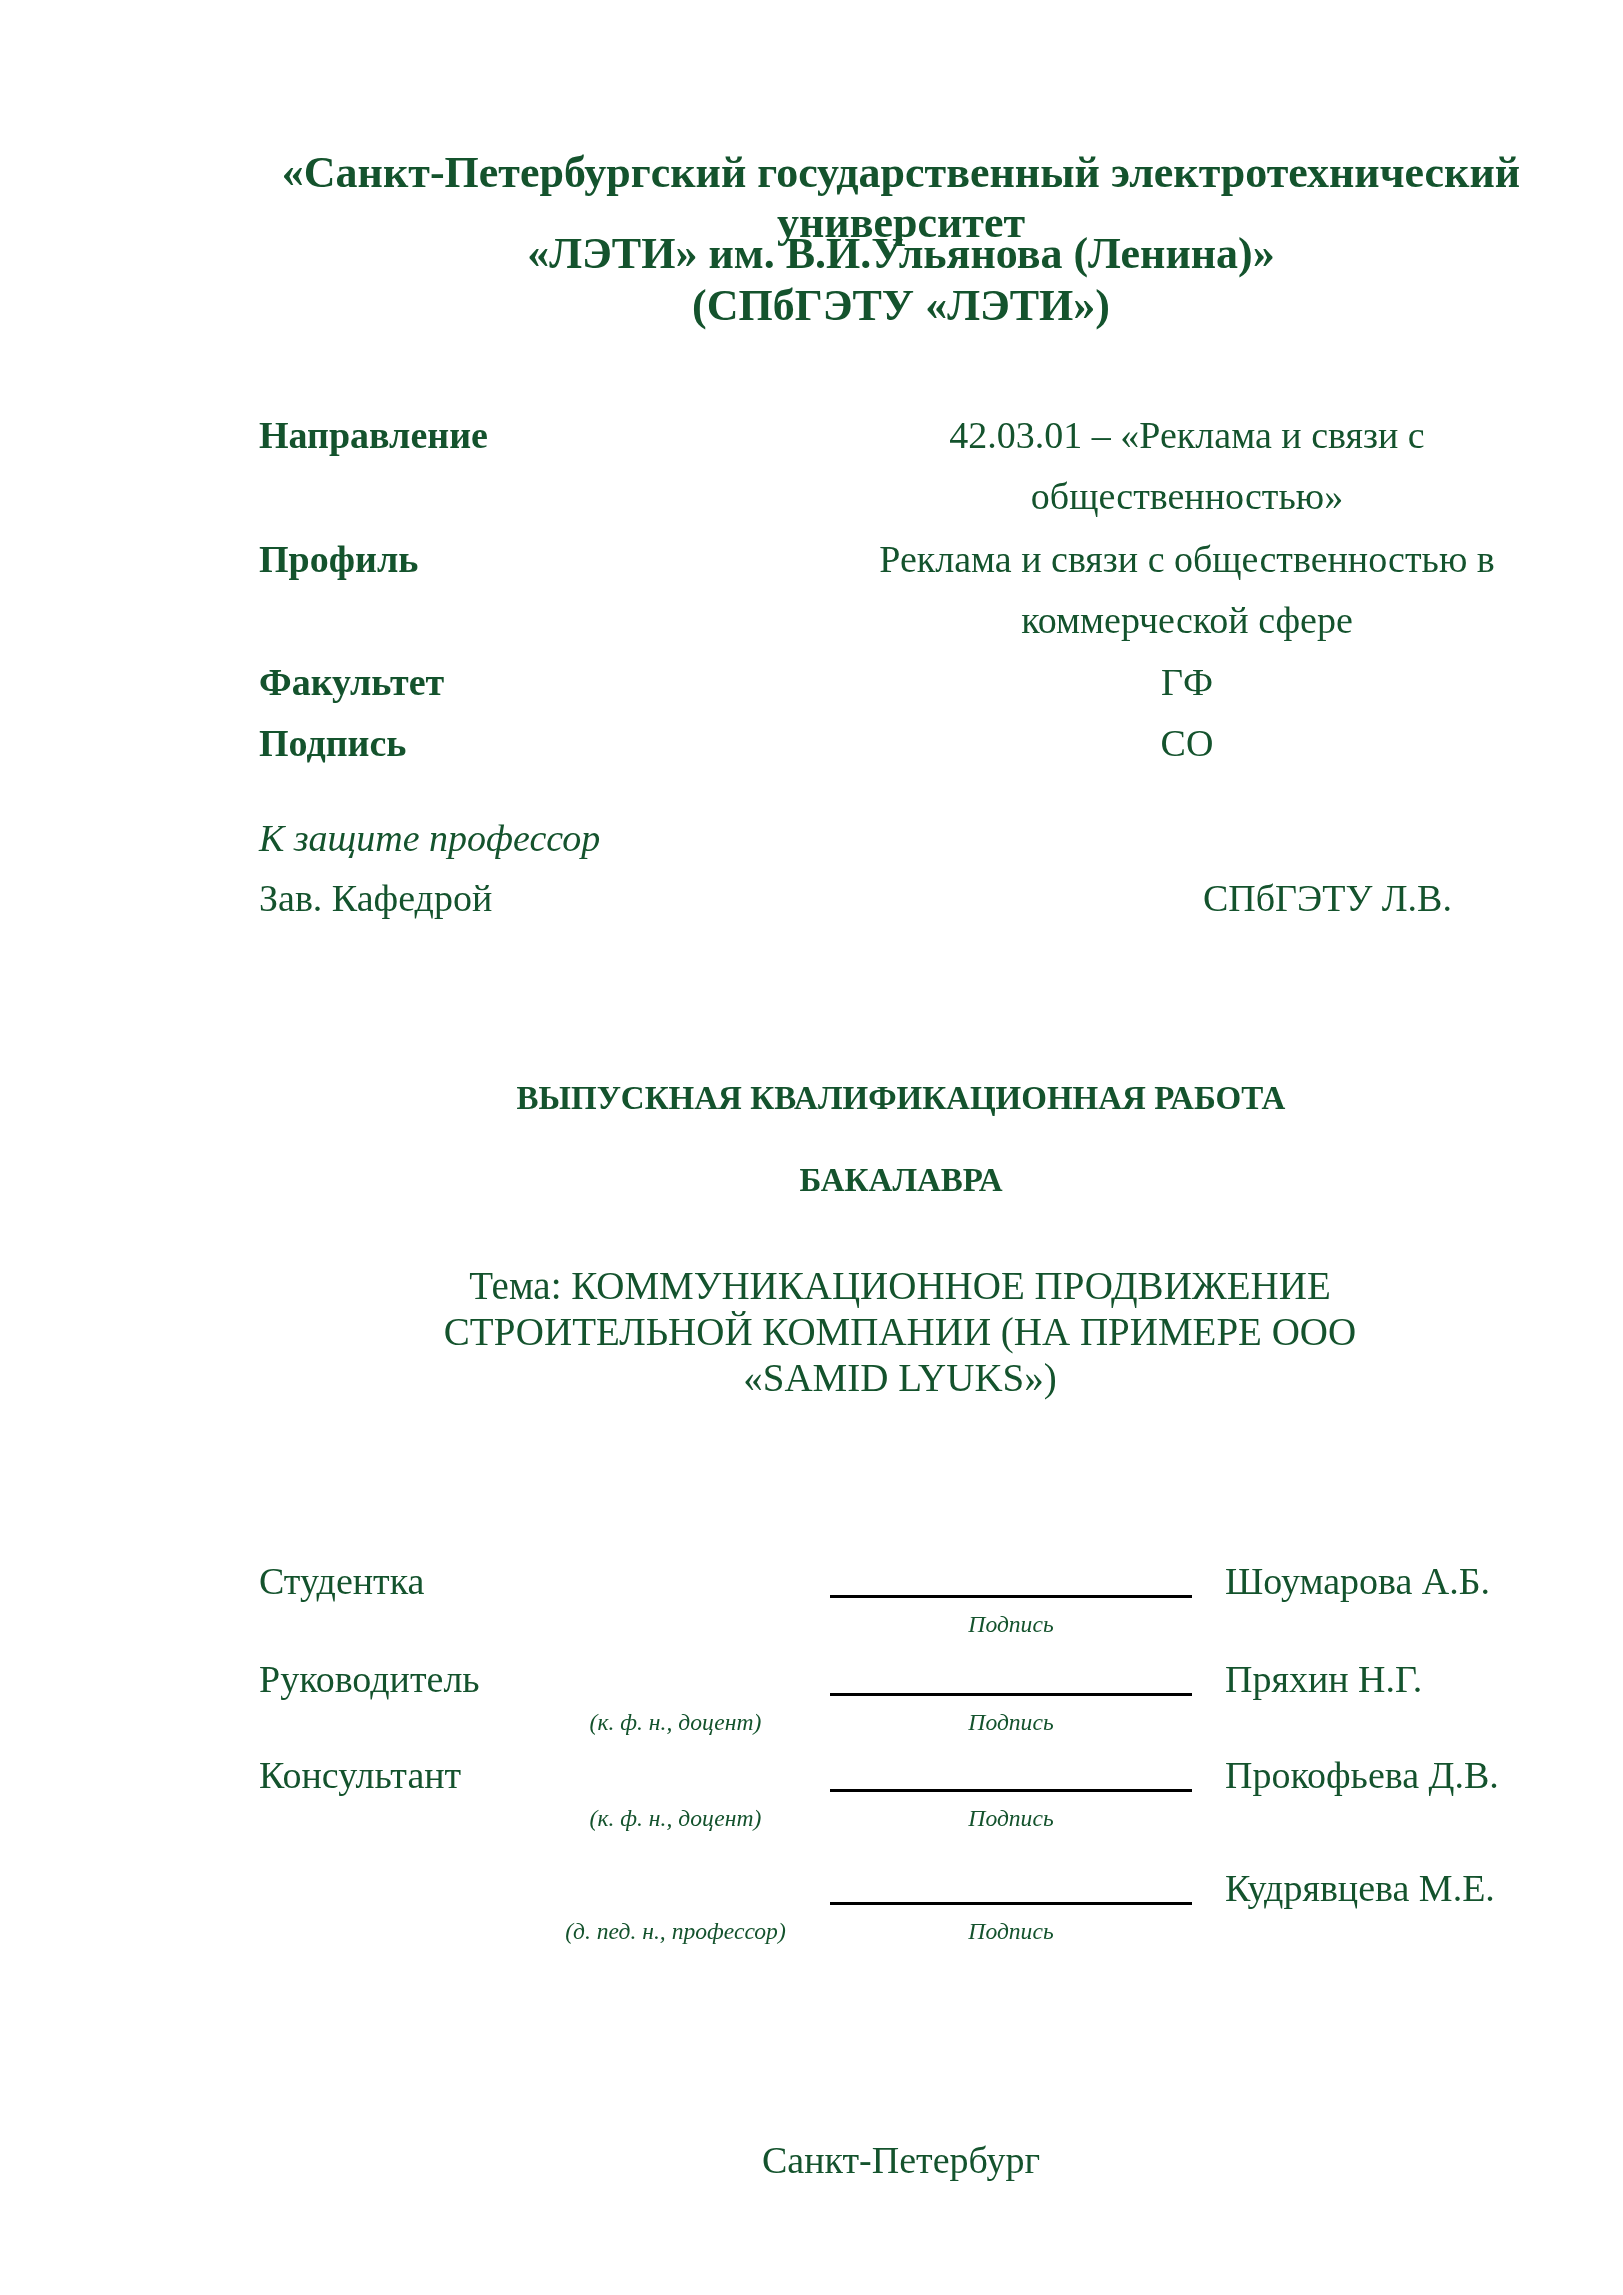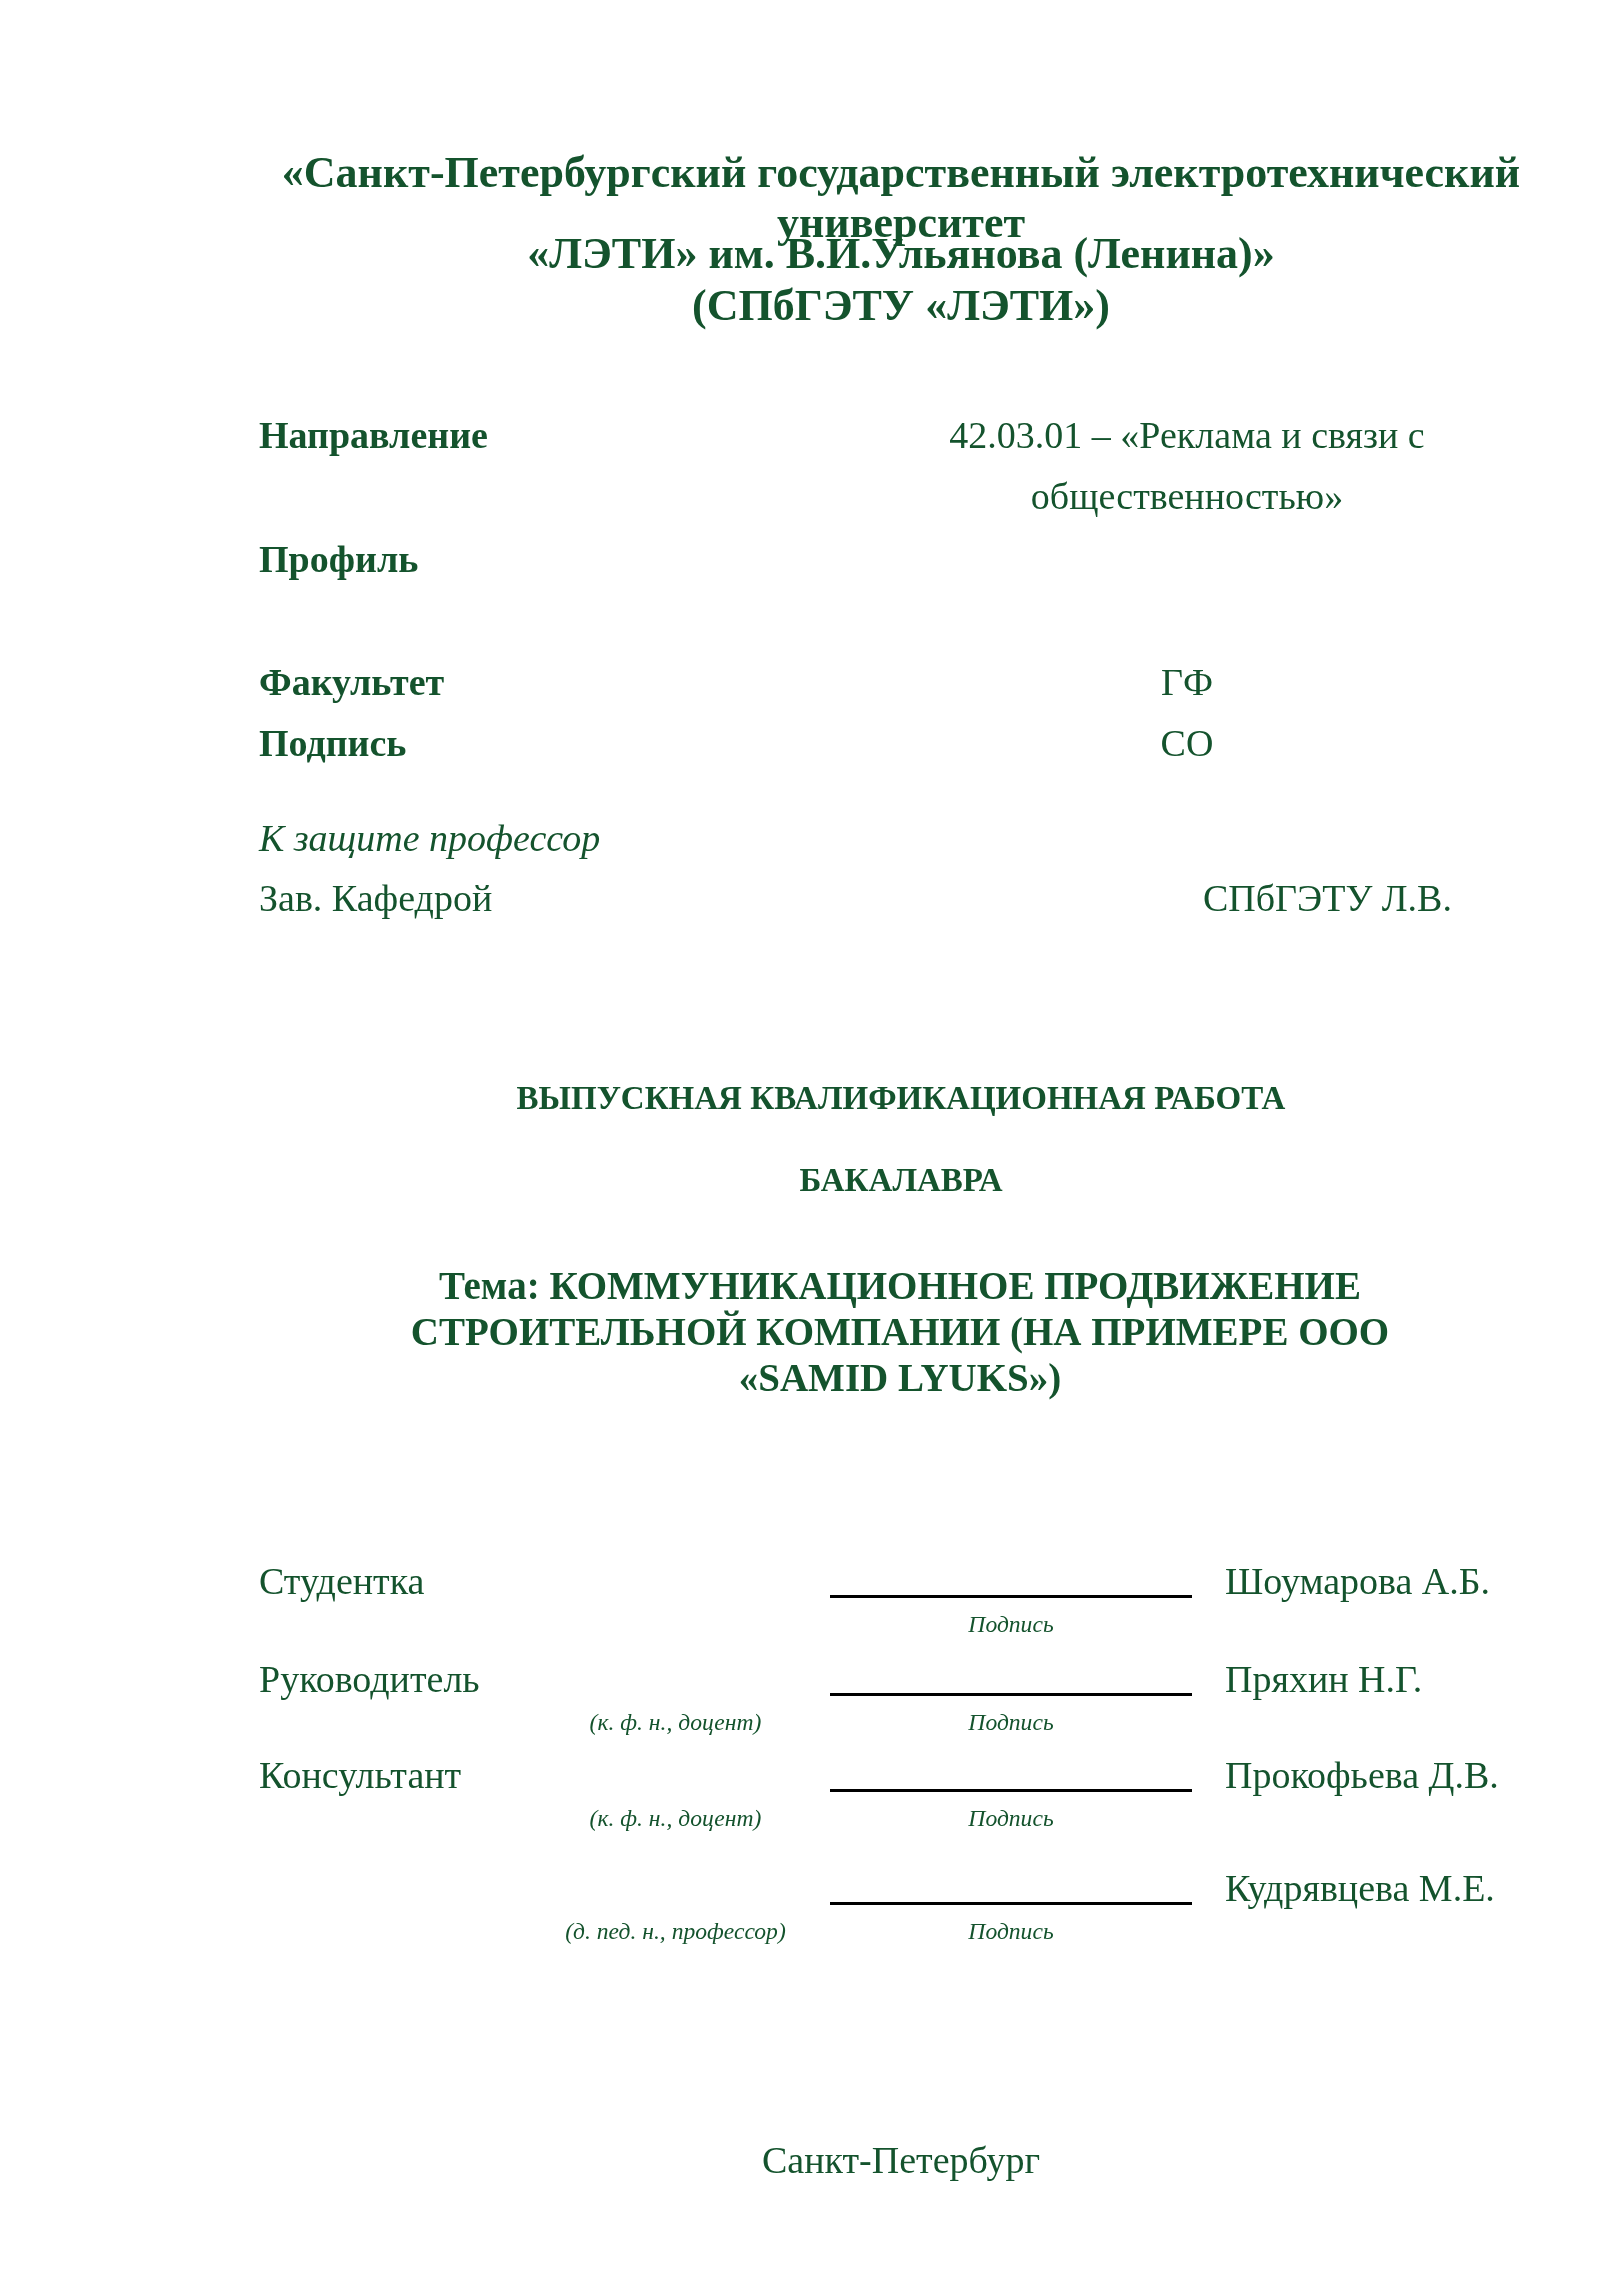--- a/index.html
+++ b/index.html
@@ -15,21 +15,21 @@
   .abs{position:absolute;}
   .centerband{left:259px;width:1284px;text-align:center;}
   .hdr{font-weight:bold;font-size:44px;line-height:50px;}
   .fld-label{left:259px;font-weight:bold;font-size:38px;line-height:61px;}
   .fld-value{left:832px;width:710px;font-size:38px;line-height:61px;text-align:center;}
   .italic-note{left:259px;font-style:italic;font-size:38px;line-height:47px;}
   .plain48{font-size:38px;line-height:47px;}
   .title-line{font-weight:bold;font-size:33px;line-height:57px;text-align:center;}
   .theme{
     left:378px;width:1044px;text-align:center;
-    font-weight:bold;font-size:39px;line-height:46px;
+    font-weight:normal;font-size:39px;line-height:46px;
   }
   .sig-row{left:0;width:1623px;height:102px;}
   .sig-role{position:absolute;left:259px;top:0;font-size:38px;line-height:47px;}
   .sig-name{position:absolute;left:1225px;top:0;font-size:38px;line-height:47px;}
   .sig-line{position:absolute;left:830px;top:37px;width:362px;height:3.1px;background:#000000;}
   .sig-caption{position:absolute;left:830px;top:52px;width:362px;text-align:center;
     font-style:italic;font-size:23.6px;line-height:28px;}
   .sig-cred{position:absolute;left:542px;top:52px;width:267px;text-align:center;
     font-style:italic;font-size:23.6px;line-height:28px;}
   .footer{font-size:38px;line-height:47px;}
@@ -40,20 +40,21 @@
 <div class="page">
 
   <div class="abs centerband hdr" style="top:148px">«Санкт-Петербургский государственный электротехнический университет</div>
   <div class="abs centerband hdr" style="top:229px">«ЛЭТИ» им. В.И.Ульянова (Ленина)»</div>
   <div class="abs centerband hdr" style="top:281px">(СПбГЭТУ «ЛЭТИ»)</div>
 
   <div class="abs fld-label" style="top:405px">Направление</div>
   <div class="abs fld-value" style="top:405px">42.03.01 – «Реклама и связи с общественностью»</div>
 
   <div class="abs fld-label" style="top:529px">Профиль</div>
+  <div class="abs fld-value" style="top:529px">Реклама и связи с общественностью в коммерческой сфере</div>
 
   <div class="abs fld-label" style="top:652px">Факультет</div>
   <div class="abs fld-value" style="top:652px">ГФ</div>
 
   <div class="abs fld-label" style="top:713px">Подпись</div>
   <div class="abs fld-value" style="top:713px">СО</div>
 
   <div class="abs italic-note" style="top:815px">К защите профессор</div>
   <div class="abs plain48" style="top:875px;left:259px">Зав. Кафедрой</div>
   <div class="abs plain48" style="top:875px;left:1203px">СПбГЭТУ Л.В.</div>

